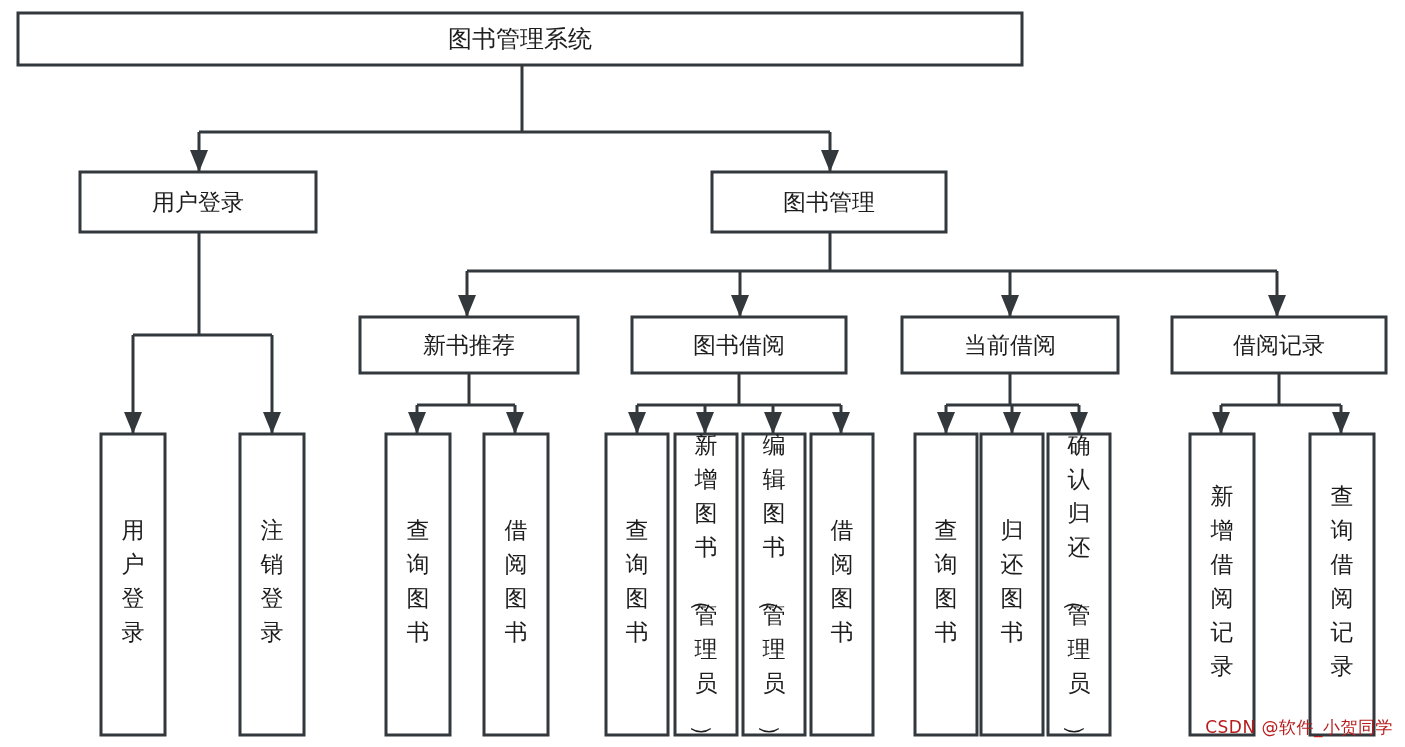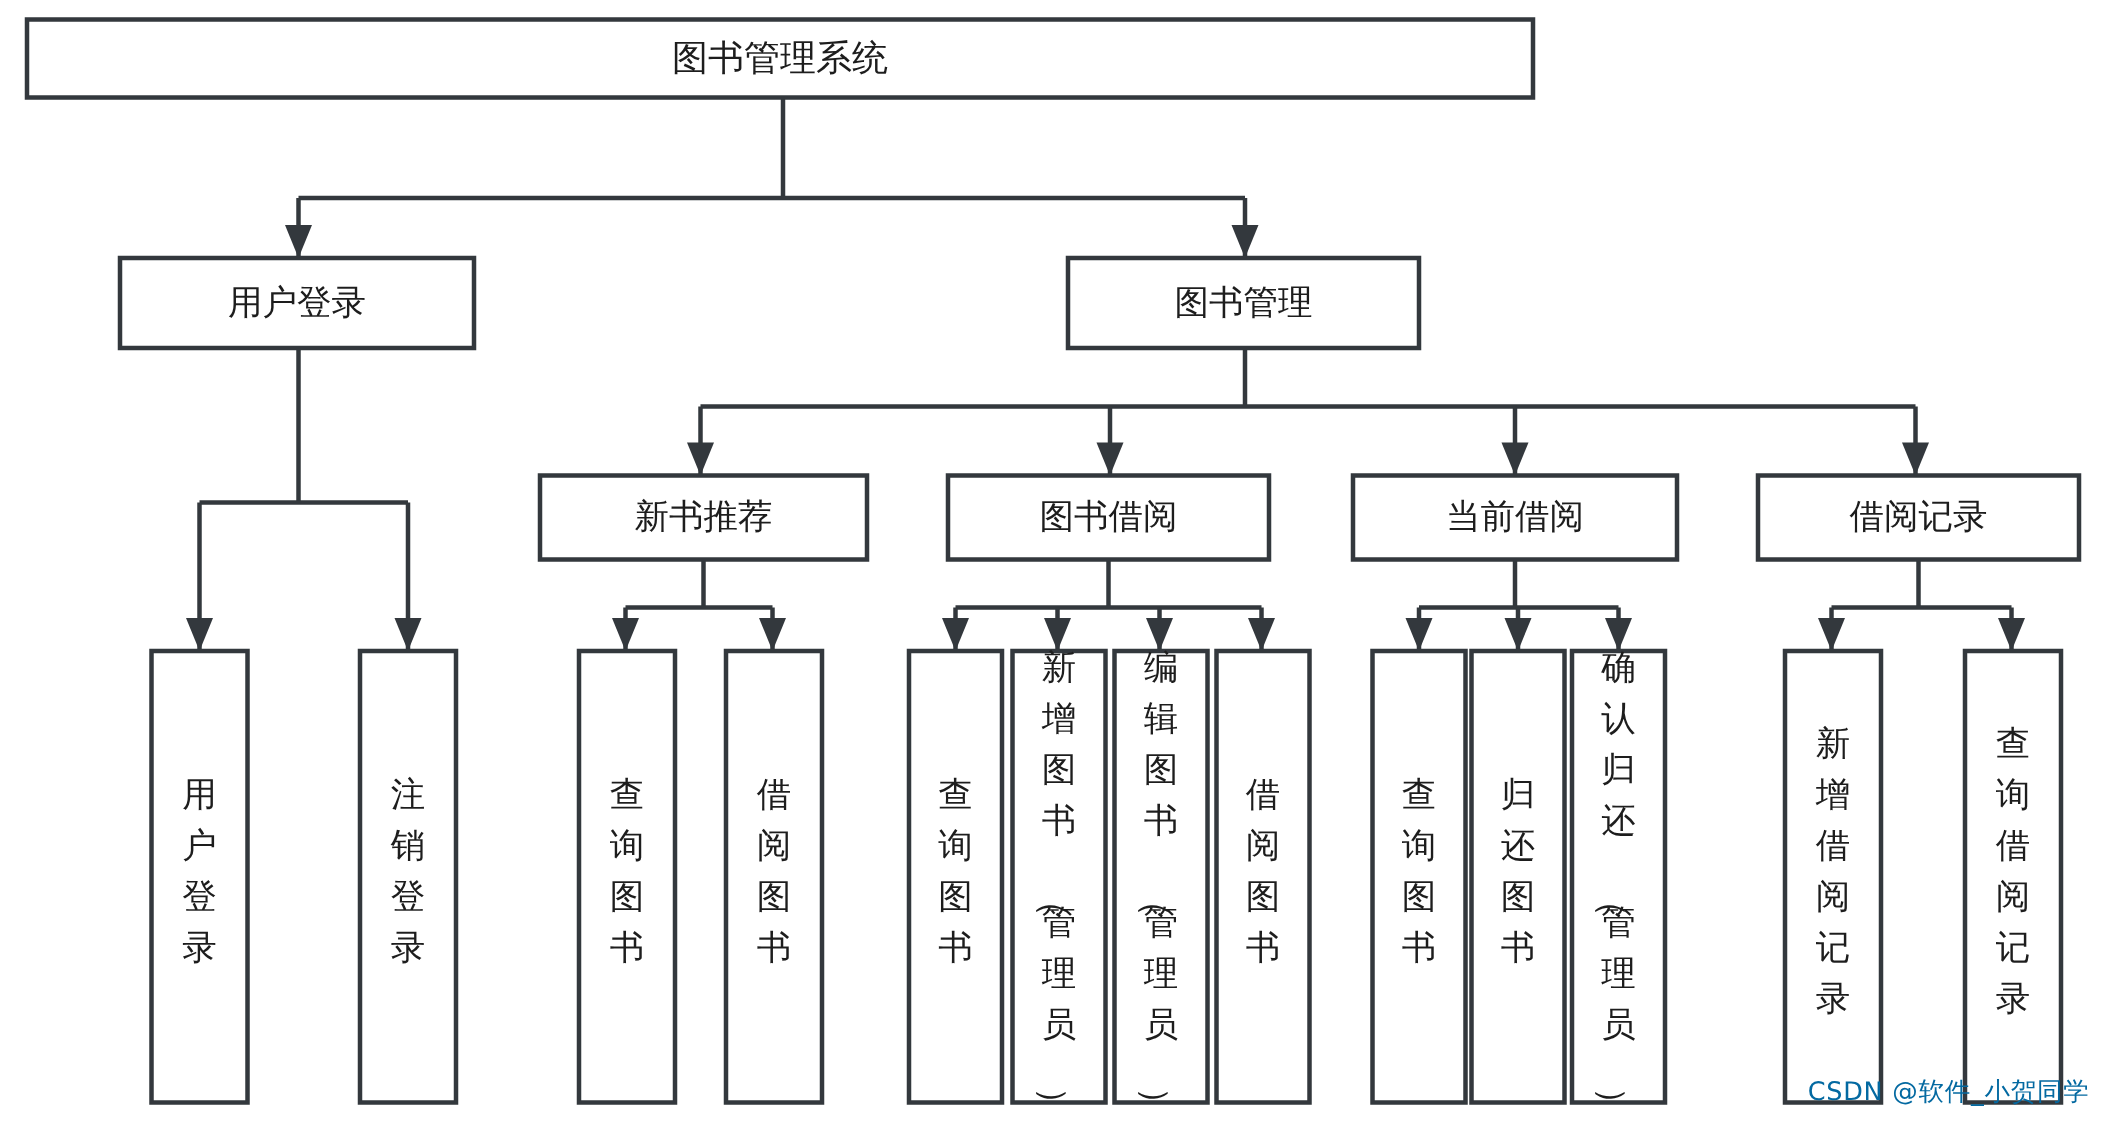--- a/index.html
+++ b/index.html
@@ -58,21 +58,21 @@
   }
   .title-label {
     font-size: 24px;
   }
   .watermark-text {
     position: absolute;
     right: 12px;
     bottom: 6px;
     font-family: "DejaVu Sans", "Liberation Sans", sans-serif;
     font-size: 17px;
-    color: #0369a1;
+    color: #b91c1c;
     letter-spacing: 0.5px;
     white-space: nowrap;
     user-select: none;
   }
 </style>
 </head>
 <body>
 
 <div id="diagram-root">
 

